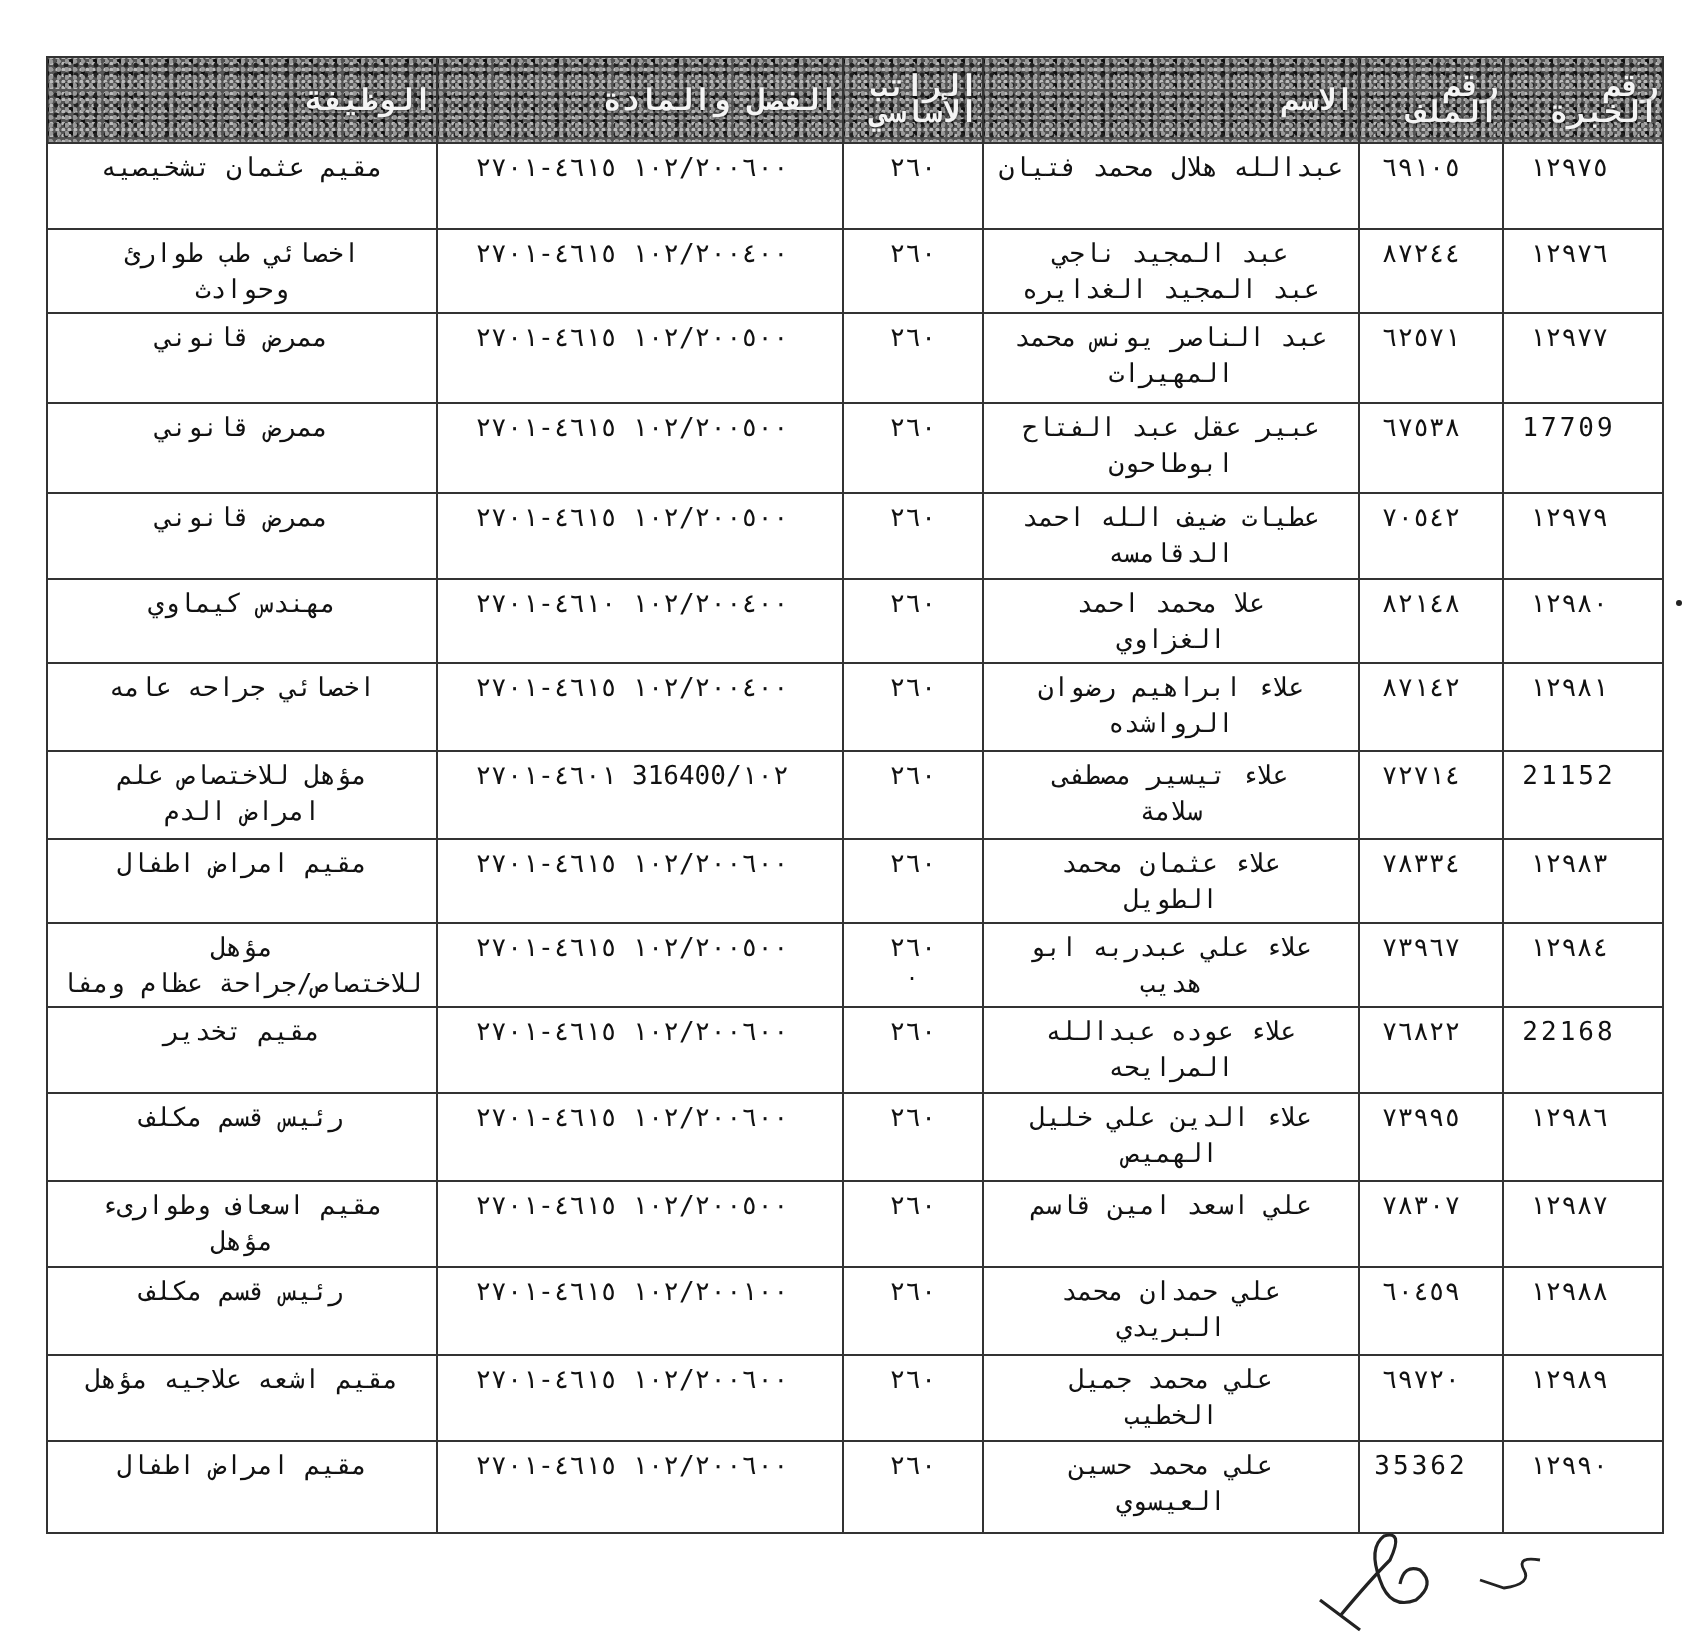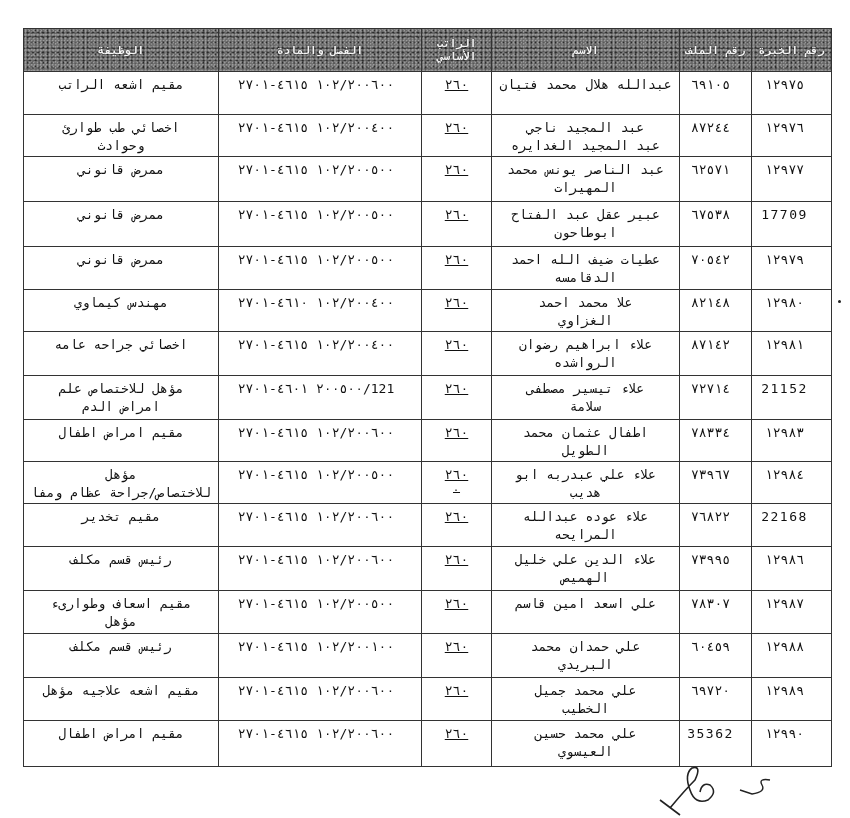--- a/index.html
+++ b/index.html
@@ -3,36 +3,36 @@
   <meta charset="utf-8">
   <style>
     html, body { margin: 0; padding: 0; background: #ffffff; }
     body { width: 850px; height: 818px; position: relative; overflow: hidden;
       font-family: "DejaVu Sans Mono", "Liberation Mono", monospace; color: #111; }
     .page { position: absolute; left: 0; top: 0; width: 850px; height: 818px; }
     table.roster { position: absolute; left: 23px; top: 28px; width: 808px;
       border-collapse: collapse; direction: rtl; table-layout: fixed; }
     table.roster th, table.roster td { border: 1.5px solid #333; padding: 0; vertical-align: top; }
     table.roster th {
-      height: 42px; color: #f4f4f4; font-size: 11px; font-weight: bold; line-height: 13px;
+      height: 42px; color: #f4f4f4; font-size: 15px; font-weight: bold; line-height: 13px;
       background-color: #555;
       background-image:
         radial-gradient(circle at 20% 30%, #999 0 1px, transparent 1.5px),
         radial-gradient(circle at 70% 60%, #222 0 1px, transparent 1.5px),
         radial-gradient(circle at 40% 80%, #bbb 0 0.8px, transparent 1.2px),
         radial-gradient(circle at 85% 20%, #111 0 1px, transparent 1.5px);
       background-size: 4px 4px, 5px 5px, 3px 3px, 6px 6px;
-      text-align: center; vertical-align: middle; text-shadow: 0 0 2px #000;
+      text-align: right; vertical-align: middle; text-shadow: 0 0 2px #000;
     }
     table.roster th .hdr { display: inline-block; padding: 0 2px; }
     table.roster td { font-size: 13px; line-height: 18px; padding-top: 4px; text-align: center; }
     td.c-seq { text-align: right; padding-right: 14px !important; letter-spacing: 1.5px; }
     td.c-emp { text-align: right; padding-right: 10px !important; letter-spacing: 1.5px; }
     td.c-name { letter-spacing: 1px; text-align: center; }
-    td.c-sal { letter-spacing: 1px; text-decoration: underline; }
+    td.c-sal { letter-spacing: 1px; }
     td.c-desc { direction: rtl; text-align: right; padding-right: 8px !important; letter-spacing: 1.2px; white-space: nowrap; }
     td.c-job { letter-spacing: 1px; text-align: center; white-space: nowrap; overflow: hidden; }
     .name-line, .job-line { display: block; }
     .sal-mark { display: block; font-size: 10px; line-height: 8px; }
     .stray-dot { position: absolute; left: 838px; top: 300px; width: 3px; height: 3px; background: #222; border-radius: 50%; }
     .signature { position: absolute; left: 640px; top: 760px; width: 150px; height: 58px; }
   </style>
 </head>
 <body>
 
@@ -59,21 +59,21 @@
     <tbody id="roster-body">
         <tr style="height: 43px;">
           <td class="c-seq">١٢٩٧٥</td>
           <td class="c-emp">٦٩١٠٥</td>
           <td class="c-name">
             <span class="name-line">عبدالله هلال محمد فتيان</span>
           </td>
           <td class="c-sal"><span>٢٦٠</span></td>
           <td class="c-desc">١٠٢/٢٠٠٦٠٠  ٤٦١٥-٢٧٠١</td>
           <td class="c-job">
-            <span class="job-line">مقيم اشعه الراتب</span>
+            <span class="job-line">مقيم عثمان تشخيصيه</span>
           </td>
         </tr>
         <tr style="height: 42px;">
           <td class="c-seq">١٢٩٧٦</td>
           <td class="c-emp">٨٧٢٤٤</td>
           <td class="c-name">
             <span class="name-line">عبد المجيد ناجي</span>
             <span class="name-line">عبد المجيد الغدايره</span>
           </td>
           <td class="c-sal"><span>٢٦٠</span></td>
@@ -149,31 +149,31 @@
           </td>
         </tr>
         <tr style="height: 44px;">
           <td class="c-seq">21152</td>
           <td class="c-emp">٧٢٧١٤</td>
           <td class="c-name">
             <span class="name-line">علاء تيسير مصطفى</span>
             <span class="name-line">سلامة</span>
           </td>
           <td class="c-sal"><span>٢٦٠</span></td>
-          <td class="c-desc">121/٢٠٠٥٠٠  ٤٦٠١-٢٧٠١</td>
+          <td class="c-desc">١٠٢/316400  ٤٦٠١-٢٧٠١</td>
           <td class="c-job">
             <span class="job-line">مؤهل للاختصاص علم</span>
             <span class="job-line">امراض الدم</span>
           </td>
         </tr>
         <tr style="height: 42px;">
           <td class="c-seq">١٢٩٨٣</td>
           <td class="c-emp">٧٨٣٣٤</td>
           <td class="c-name">
-            <span class="name-line">اطفال عثمان محمد</span>
+            <span class="name-line">علاء عثمان محمد</span>
             <span class="name-line">الطويل</span>
           </td>
           <td class="c-sal"><span>٢٦٠</span></td>
           <td class="c-desc">١٠٢/٢٠٠٦٠٠  ٤٦١٥-٢٧٠١</td>
           <td class="c-job">
             <span class="job-line">مقيم امراض اطفال</span>
           </td>
         </tr>
         <tr style="height: 42px;">
           <td class="c-seq">١٢٩٨٤</td>

